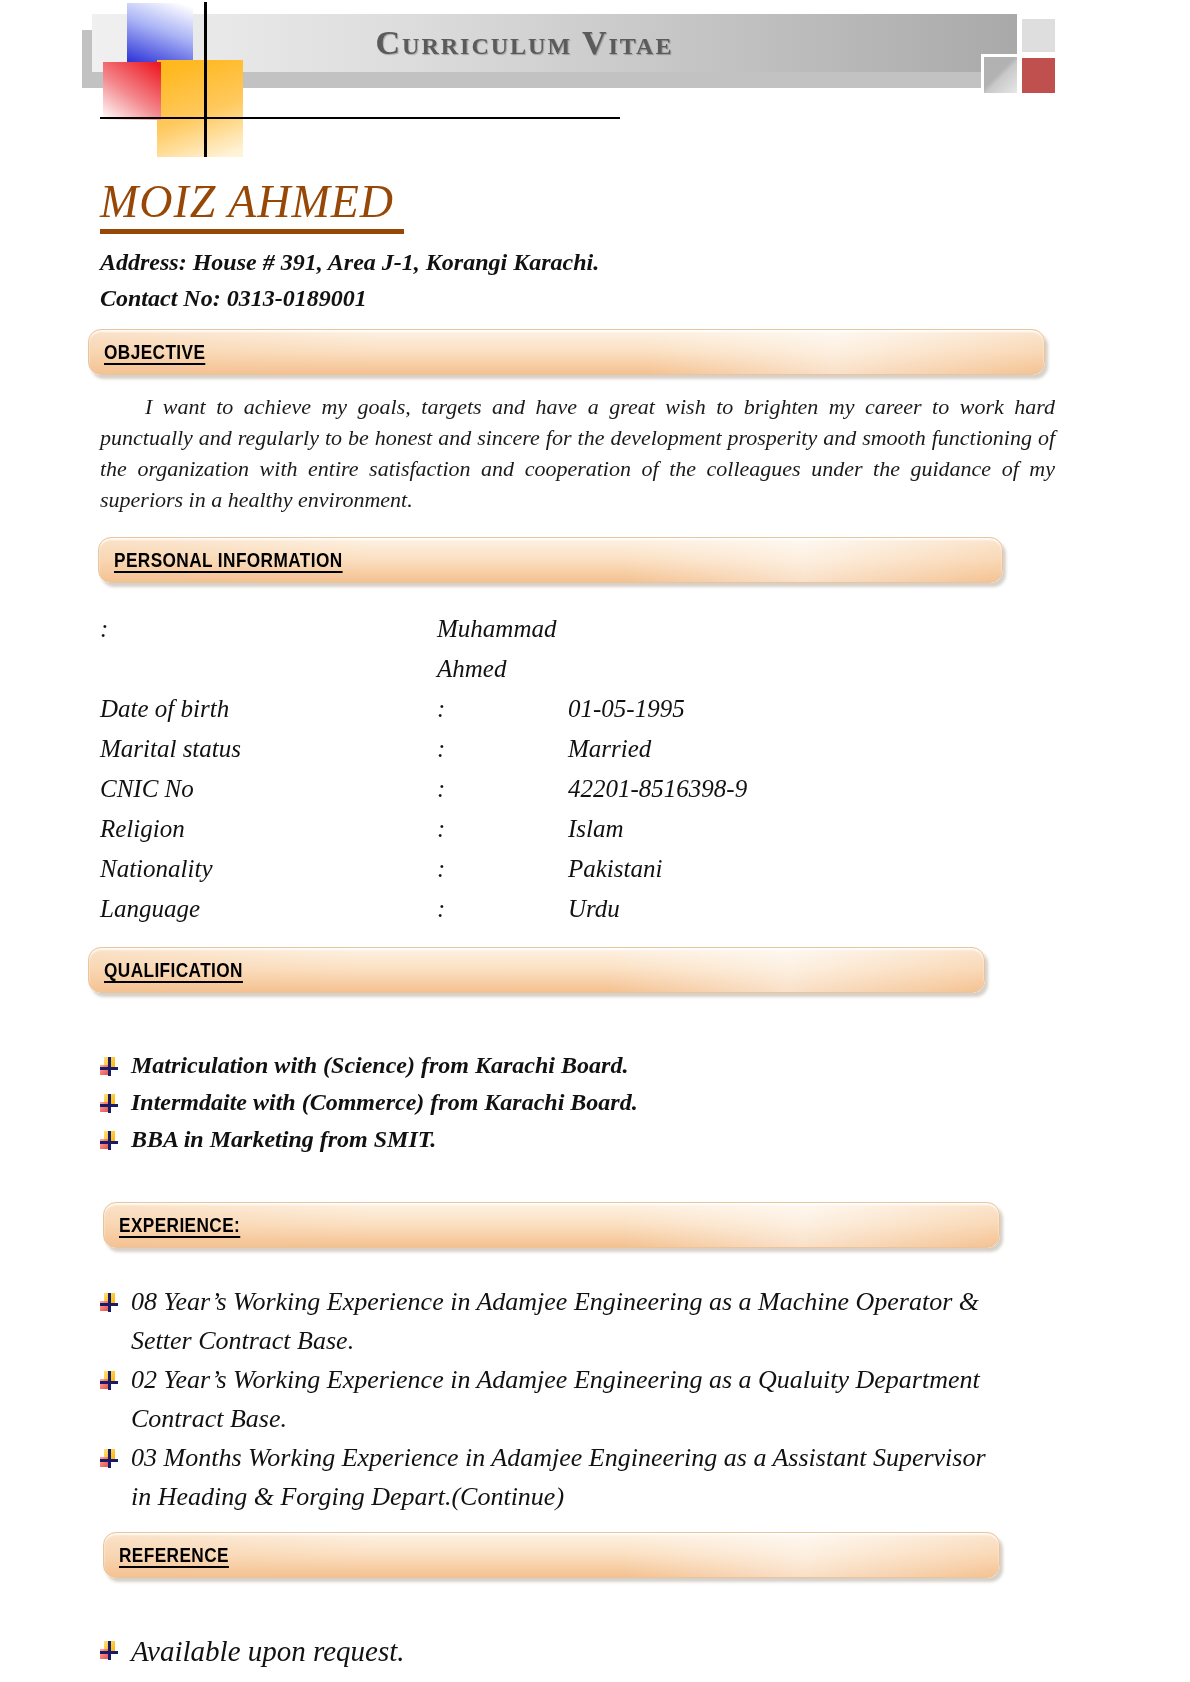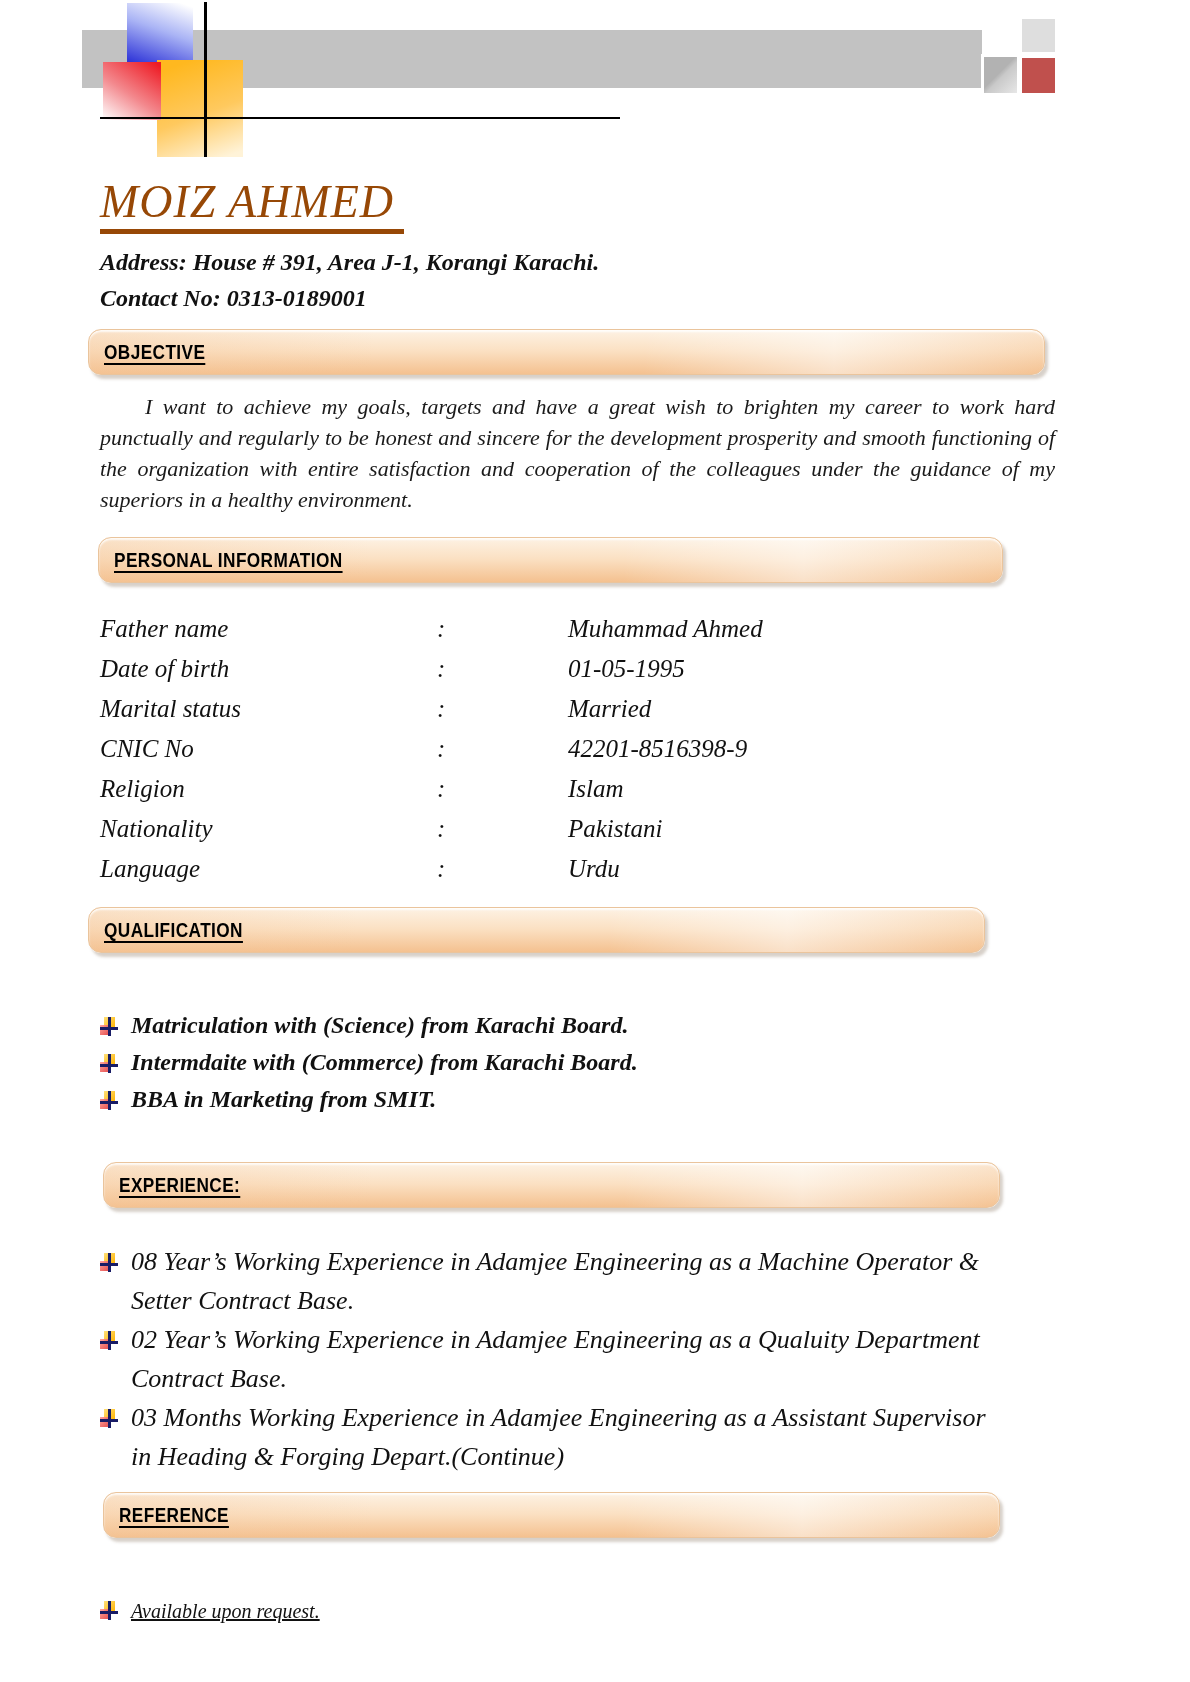--- a/index.html
+++ b/index.html
@@ -99,39 +99,42 @@
   .btext { font-style:italic; color:#111; }
 
   .qual-list { margin-top:56px; }
   .qual-list li { margin-bottom:4px; }
   .qual-list .btext { font-size:24px; line-height:33px;font-weight:bold; }
 
   .exp-list { margin-top:34px; width:905px; }
   .exp-list .btext { font-size:26px; line-height:39px; }
 
   .ref-list { margin-top:54px; }
-  .ref-list .btext { font-size:20px; line-height:38px;text-decoration:underline; }
+  .ref-list .btext { font-size:29px; line-height:38px; }
 
   
   .bullet { position:relative; flex:0 0 18px; width:18px; height:19px; margin-right:13px; }
   .qual-list .bullet { margin-top:8px; }
   .exp-list .bullet  { margin-top:11px; }
   .ref-list .bullet  { margin-top:9px; }
   .bullet .sq-y { position:absolute; left:4px; top:0;  width:11px; height:11px; background:linear-gradient(135deg,#ffe07a,#ffb300); }
   .bullet .sq-r { position:absolute; left:0;  top:8px; width:10px; height:10px; background:linear-gradient(135deg,#ff9d96,#e23b3b); opacity:0.92; }
   .bullet .bar-v { position:absolute; left:8px; top:0;  width:3px;  height:19px; background:#181c66; }
   .bullet .bar-h { position:absolute; left:0;  top:10px; width:18px; height:3px; background:#181c66; }
 </style>
 </head>
 <body>
 
 <div class="page">
 
   <header class="hdr">
     <div class="hdr-shadow"></div>
+    <div class="hdr-banner">
+      <div class="hdr-title">Curriculum Vitae</div>
+    </div>
     <div class="sq sq-blue"></div>
     <div class="sq sq-orange"></div>
     <div class="sq sq-red"></div>
     <div class="vline"></div>
     <div class="hline"></div>
     <div class="sq2 sq2-gray"></div>
     <div class="sq2 sq2-light"></div>
     <div class="sq2 sq2-brick"></div>
   </header>
 
@@ -145,21 +148,20 @@
       <span class="bar-text">OBJECTIVE</span>
     </div>
     <p class="objective-body">I want to achieve my goals, targets and have a great wish to brighten my career to work hard punctually and regularly to be honest and sincere for the development prosperity and smooth functioning of the organization with entire satisfaction and cooperation of the colleagues under the guidance of my superiors in a healthy environment.</p>
 
     <div class="bar bar-personal">
       <span class="bar-text">PERSONAL INFORMATION</span>
     </div>
 
     <div class="ptable">
       <div class="prow">
-        <span>Father name</span>
         <span>:</span>
         <span>Muhammad Ahmed</span>
       </div>
       <div class="prow">
         <span>Date of birth</span>
         <span>:</span>
         <span>01-05-1995</span>
       </div>
       <div class="prow">
         <span>Marital status</span>

